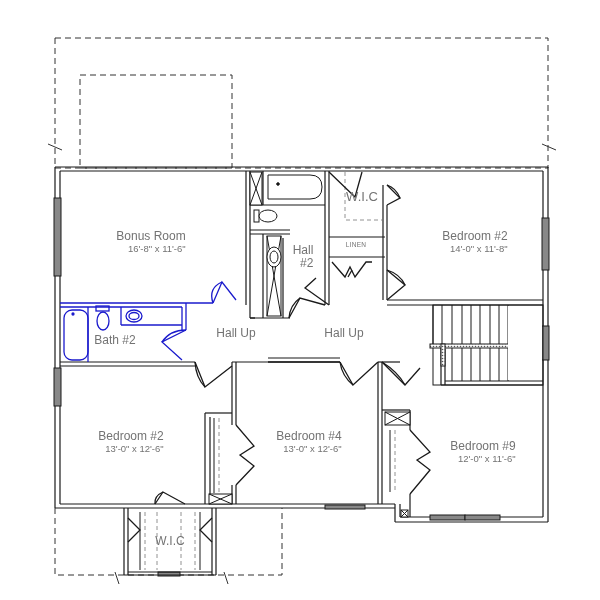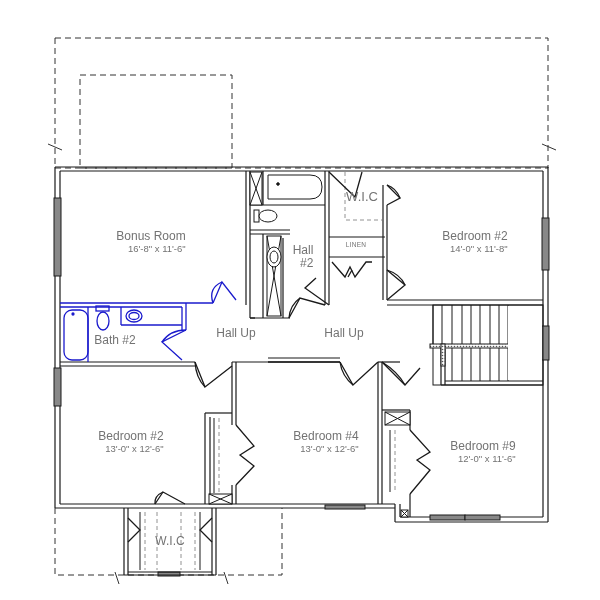--- a/index.html
+++ b/index.html
@@ -285,21 +285,21 @@
 
 <div class="lbl name" style="left:344px; top:327px;">
   <span>Hall Up</span>
 </div>
 
 <div class="lbl" style="left:131px; top:430px;">
   <div class="name">Bedroom #2</div>
   <div class="dim">13'-0" x 12'-6"</div>
 </div>
 
-<div class="lbl" style="left:326px; top:430px;">
+<div class="lbl" style="left:309px; top:430px;">
   <div class="name">Bedroom #4</div>
   <div class="dim">13'-0" x 12'-6"</div>
 </div>
 
 <div class="lbl" style="left:483px; top:440px;">
   <div class="name">Bedroom #9</div>
   <div class="dim">12'-0" x 11'-6"</div>
 </div>
 
 <div class="lbl name" style="left:170px; top:535px;">

